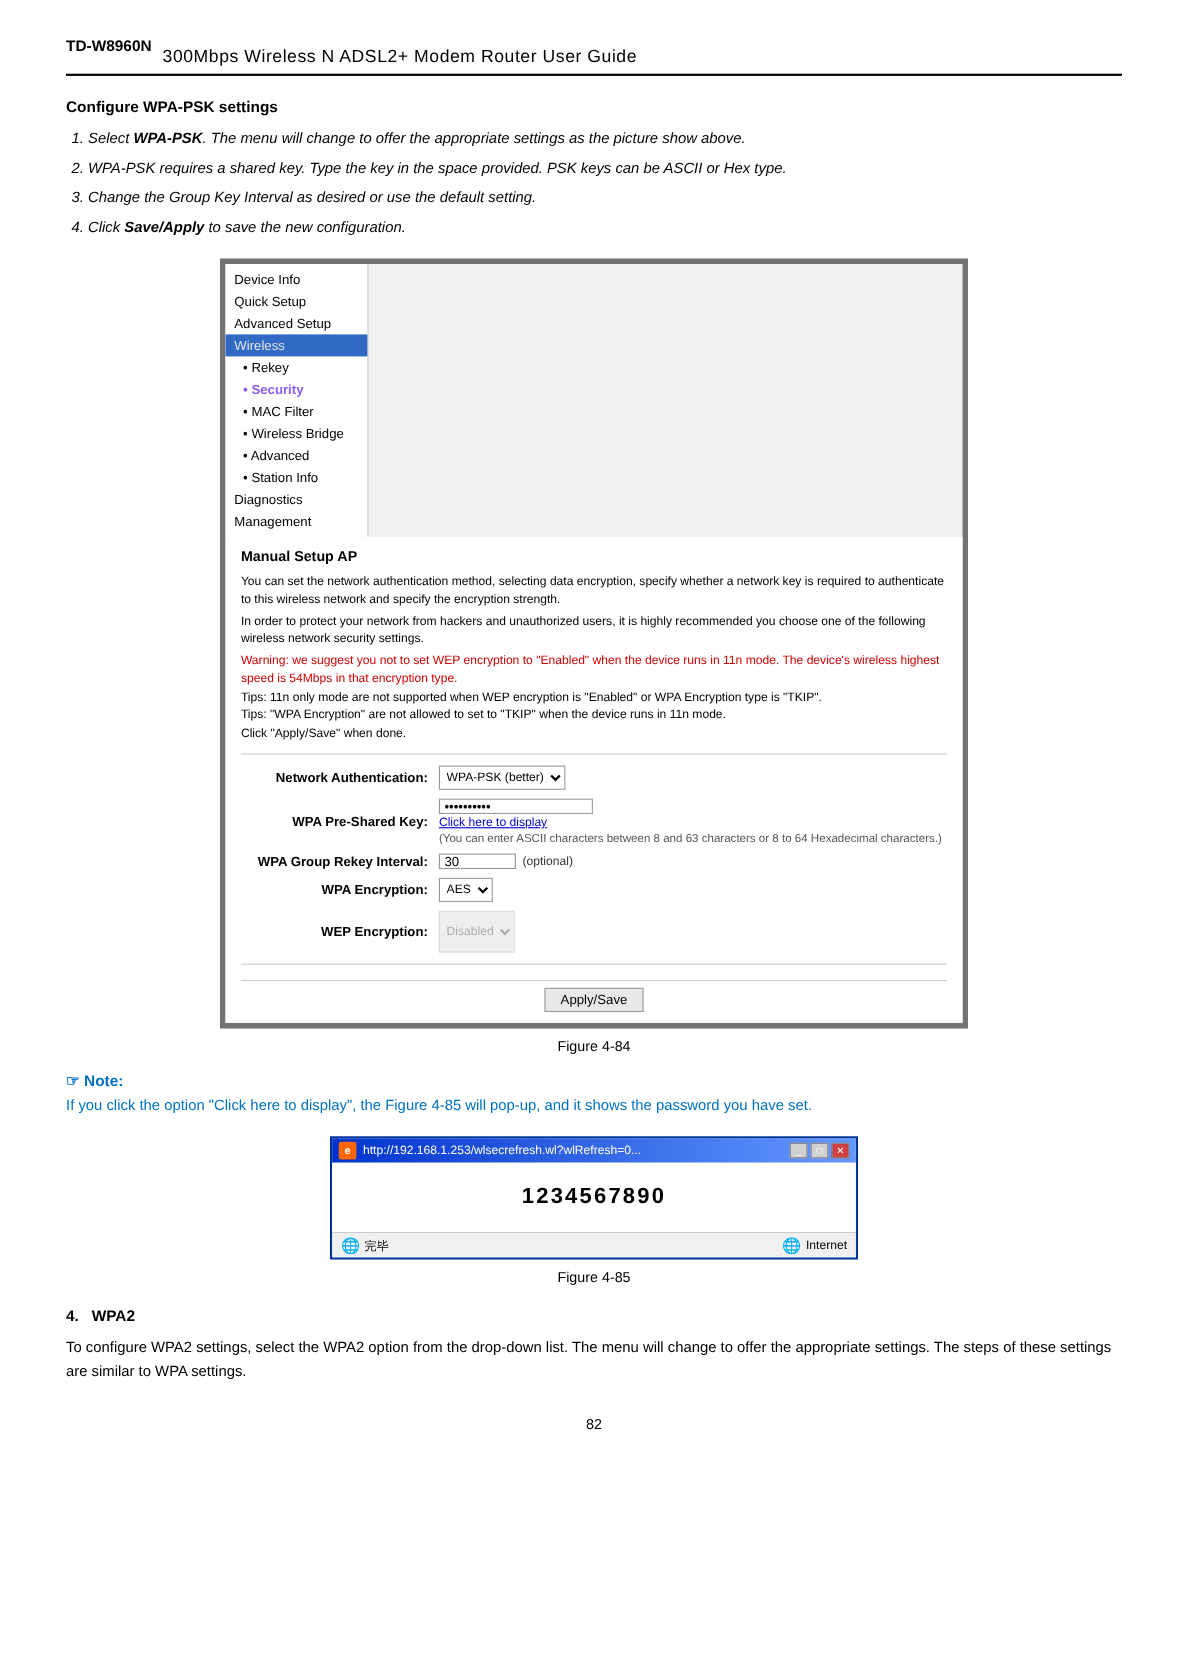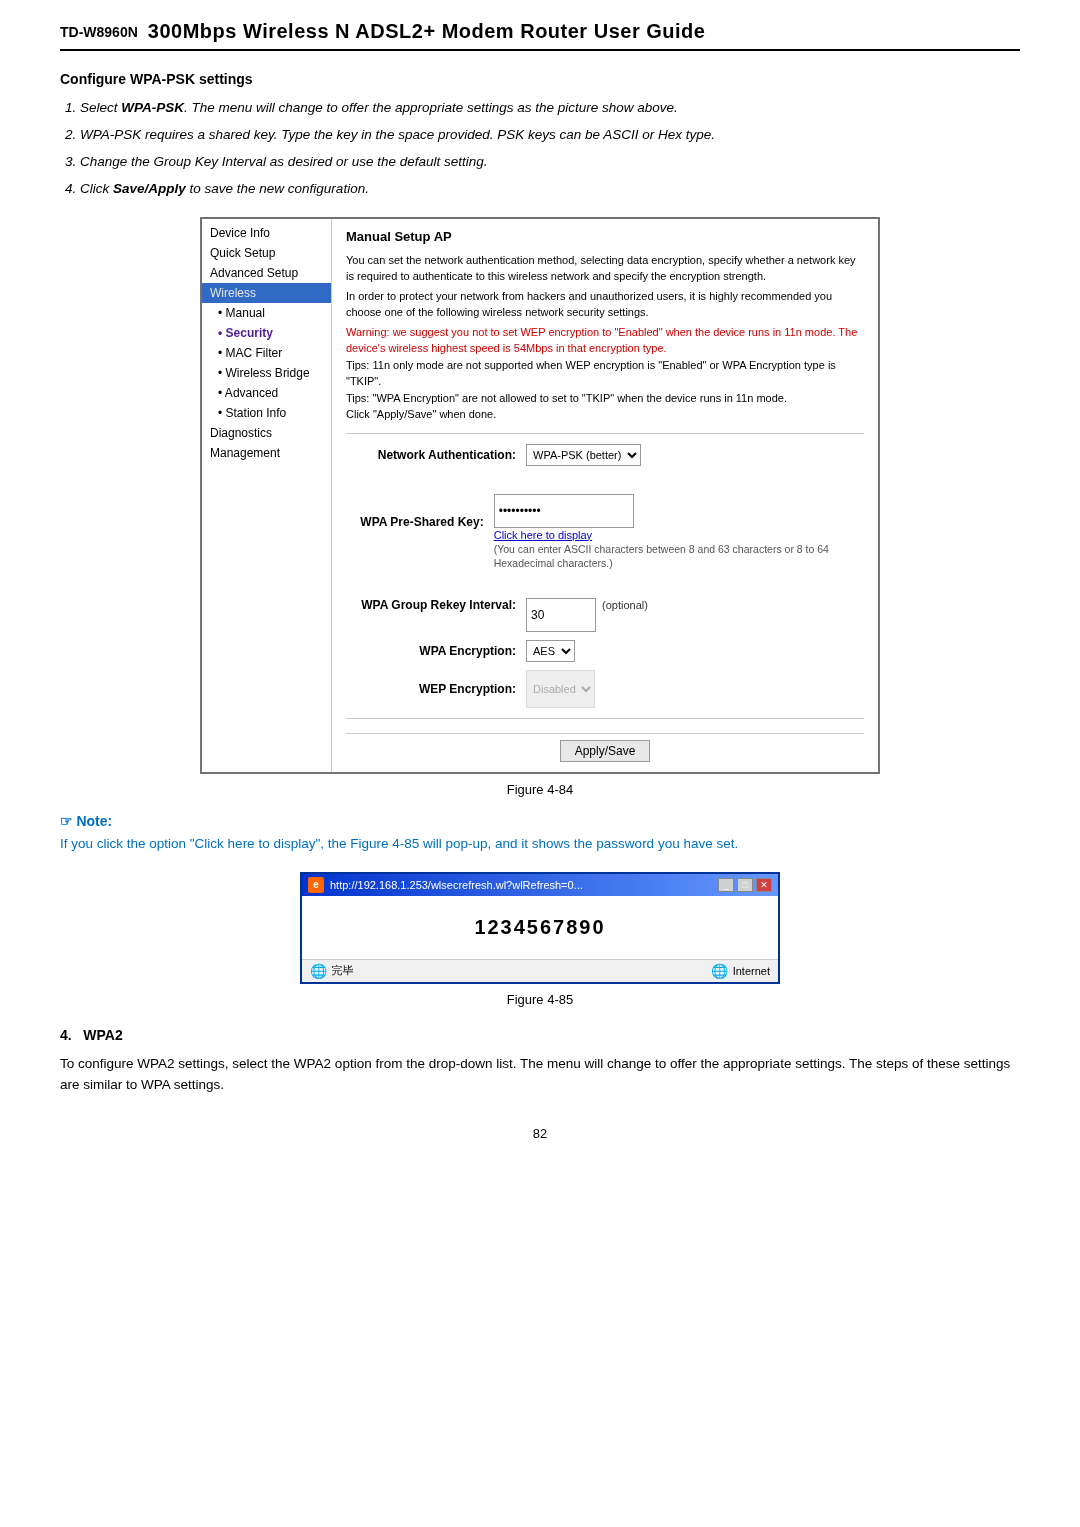--- a/index.html
+++ b/index.html
@@ -25,23 +25,24 @@
       margin-bottom: 20px;
     }
 
     .header-model {
       font-weight: bold;
       font-size: 14px;
       margin-right: 10px;
     }
 
     .header-title {
-      font-weight: bold;
-      font-size: 20px;
+      font-weight: normal;
+      font-size: 16px;
       letter-spacing: 0.5px;
+      margin-top: 23px;
     }
 
     .section-title {
       font-weight: bold;
       font-size: 14px;
       margin-bottom: 10px;
     }
 
     .content-text {
       font-size: 13.5px;
@@ -62,24 +63,25 @@
     }
 
     .figure-container {
       display: flex;
       flex-direction: column;
       align-items: center;
       margin: 16px 0;
     }
 
     .router-ui-box {
-      border: 2px solid #737373;
+      border: 5px solid #737373;
       width: 680px;
       display: flex;
       background: #f0f0f0;
+      flex-direction: column;
     }
 
     .sidebar {
       width: 130px;
       background: #fff;
       border-right: 1px solid #ccc;
       padding: 4px 0;
       font-size: 12px;
     }
 
@@ -94,21 +96,21 @@
       background: #316AC5;
       color: #e5e5e5;
     }
 
     .sidebar-item.sub {
       padding-left: 16px;
     }
 
     .sidebar-item.sub-active {
       padding-left: 16px;
-      color: #4c1d95;
+      color: #8b5cf6;
       font-weight: bold;
     }
 
     .main-content {
       flex: 1;
       background: #fff;
       padding: 10px 14px;
       font-size: 12px;
     }
 
@@ -147,22 +149,21 @@
       text-align: right;
       padding-right: 10px;
       font-size: 12px;
       font-weight: bold;
     }
 
     .form-input {
       border: 1px solid #999;
       padding: 2px 4px;
       font-size: 12px;
-      height: 34px;
-      margin-top: 20px;
+      height: 14px;
     }
 
     .form-select {
       border: 1px solid #999;
       padding: 1px 2px;
       font-size: 11px;
       height: 22px;
       background: #fff;
     }
 
@@ -365,21 +366,21 @@
   </ol>
 
   <div class="figure-container">
     <div class="router-ui-box">
 
       <div class="sidebar">
         <div class="sidebar-item">Device Info</div>
         <div class="sidebar-item">Quick Setup</div>
         <div class="sidebar-item">Advanced Setup</div>
         <div class="sidebar-item active">Wireless</div>
-        <div class="sidebar-item sub">• Manual</div>
+        <div class="sidebar-item sub">• Rekey</div>
         <div class="sidebar-item sub-active">• Security</div>
         <div class="sidebar-item sub">• MAC Filter</div>
         <div class="sidebar-item sub">• Wireless Bridge</div>
         <div class="sidebar-item sub">• Advanced</div>
         <div class="sidebar-item sub">• Station Info</div>
         <div class="sidebar-item">Diagnostics</div>
         <div class="sidebar-item">Management</div>
       </div>
 
       <div class="main-content">

